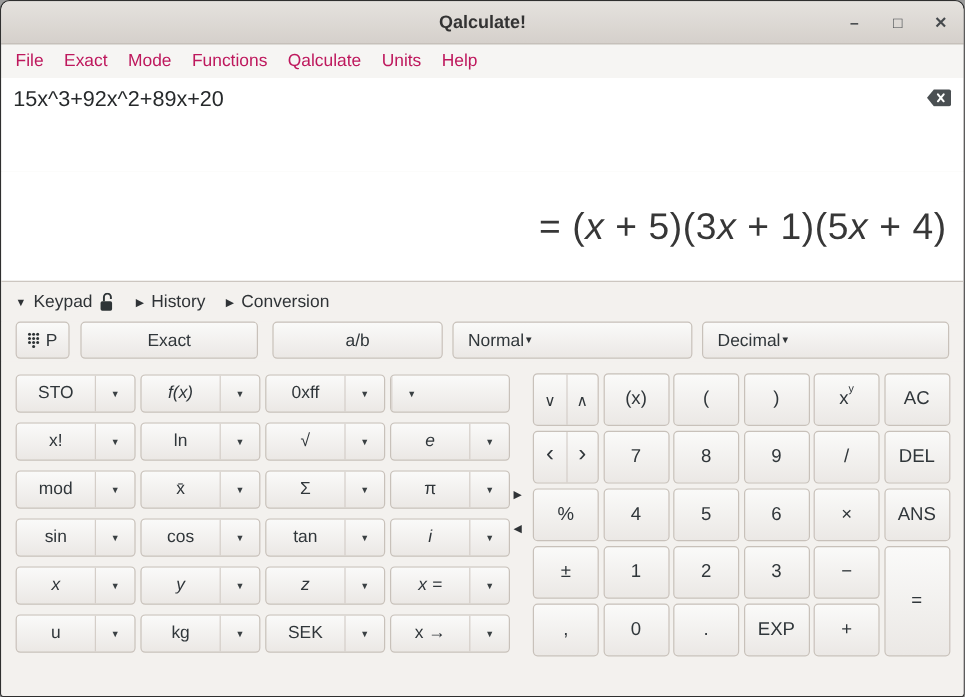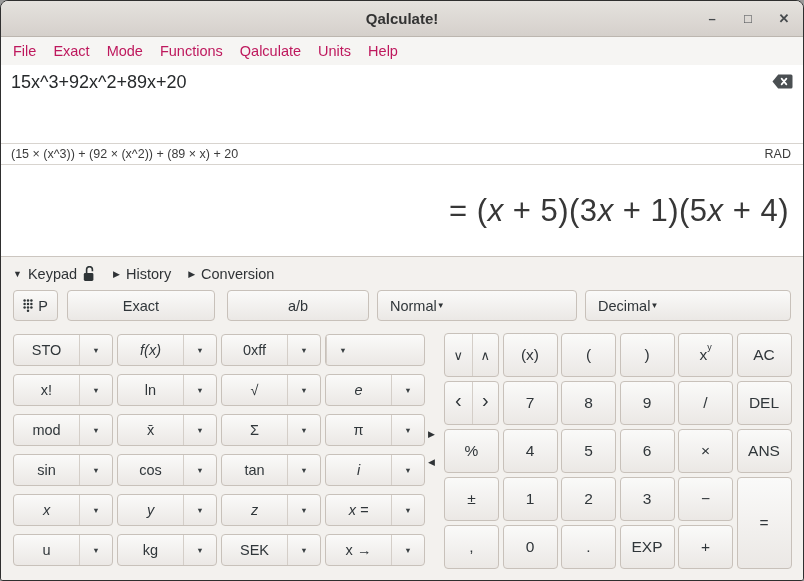--- a/index.html
+++ b/index.html
@@ -161,24 +161,20 @@
   <div class="input-area" data-name="expression-input">
     <div class="expression" data-name="expression-text">15x^3+92x^2+89x+20</div>
     <span class="backspace" data-name="backspace-icon">
       <svg class="icon-svg" width="21" height="15" viewBox="0 0 21 15">
         <path d="M6.2 0.5 H19 a1.5 1.5 0 0 1 1.5 1.5 V13 a1.5 1.5 0 0 1 -1.5 1.5 H6.2 L0.5 7.5 Z" fill="#4a4f52"></path>
         <path d="M9.6 4.6 L14.4 10.4 M14.4 4.6 L9.6 10.4" stroke="#ffffff" stroke-width="1.7" stroke-linecap="round"></path>
       </svg>
     </span>
   </div>
 
-  <div class="parsebar" data-name="status-bar">
-    <span data-name="parsed-expression">(15 × (x^3)) + (92 × (x^2)) + (89 × x) + 20</span>
-    <span data-name="angle-unit-indicator">RAD</span>
-  </div>
 
   <div class="resultbar" data-name="result-display">
     <span data-name="result-text"><span>= (</span><span class="it">x</span><span> + 5)(3</span><span class="it">x</span><span> + 1)(5</span><span class="it">x</span><span> + 4)</span></span>
   </div>
 
   <div class="toggles" data-name="panel-toggle-bar">
     <span class="toggle" data-name="keypad-expander">
       <span class="tri" data-name="expander-open-icon">▼</span>
       <span data-name="keypad-expander-label">Keypad</span>
       <span data-name="lock-open-icon">

